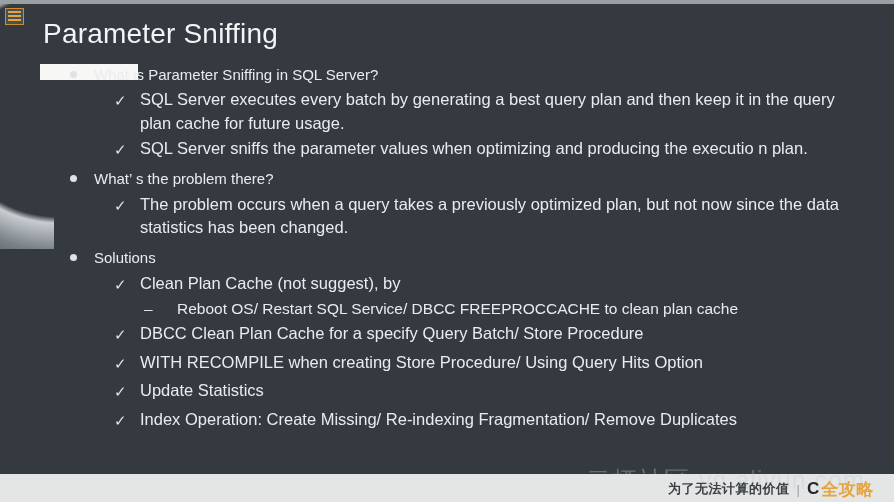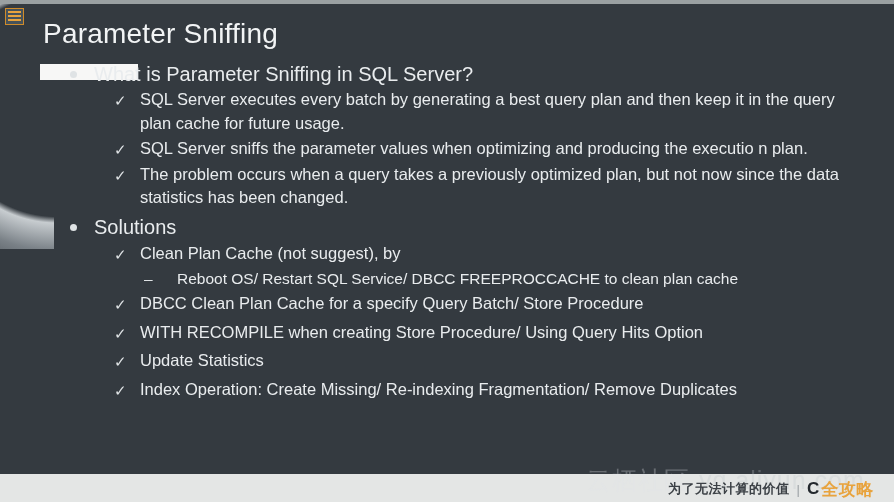--- a/index.html
+++ b/index.html
@@ -122,21 +122,21 @@
 
   .line {
     position: relative;
     color: #e9ecee;
     box-sizing: border-box;
   }
 
   
   .lvl1 {
     padding-left: 94px;
-    font-size: 20px;
+    font-size: 15px;
     line-height: 25px;
     margin-bottom: 1px;
   }
   .lvl1 > .bullet {
     position: absolute;
     left: 70px;
     top: 9px;
     width: 7px;
     height: 7px;
     border-radius: 50%;
@@ -275,20 +275,24 @@
       <div class="line lvl2">
         <span class="check">✓</span>
         <span>SQL Server executes every batch by generating a best query plan and then keep it in the query plan cache for future usage.</span>
       </div>
 
       <div class="line lvl2 gap-sm">
         <span class="check">✓</span>
         <span>SQL Server sniffs the parameter values when optimizing and producing the executio n plan.</span>
       </div>
 
+      <div class="line lvl1 gap-md">
+        <span class="bullet"></span>
+        <span>What’ s the problem there?</span>
+      </div>
 
       <div class="line lvl2 gap-sm">
         <span class="check">✓</span>
         <span>The problem occurs when a query takes a previously optimized plan, but not now since the data statistics has been changed.</span>
       </div>
 
       <div class="line lvl1 gap-md">
         <span class="bullet"></span>
         <span>Solutions</span>
       </div>

